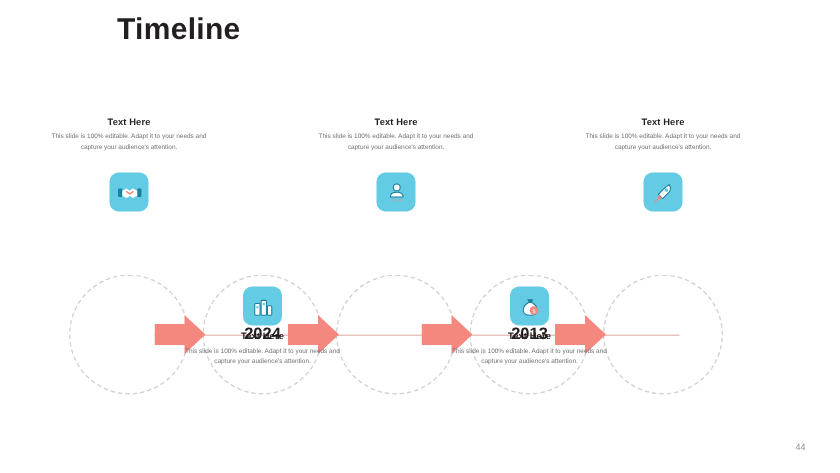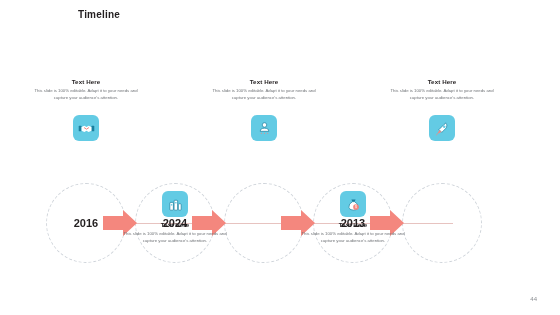--- a/index.html
+++ b/index.html
@@ -16,21 +16,21 @@
   }
   .slide {
     position: absolute;
     inset: 0;
     background: #ffffff;
   }
   .slide-title {
     position: absolute;
     left: 78px;
     top: 9px;
-    font-size: 10px;
+    font-size: 20px;
     font-weight: bold;
     color: #231f20;
     letter-spacing: 0.2px;
   }
   .timeline-stage {
     position: absolute;
     left: 0;
     top: 60px;
     width: 560px;
     height: 200px;
@@ -150,21 +150,20 @@
       <svg width="34" height="26" viewBox="0 0 34 26">
         <path d="M0 6 L20 6 L20 0 L34 13 L20 26 L20 20 L0 20 Z" fill="#f4877e"></path>
       </svg>
     </div>
     <div class="arrow" style="left:370px;">
       <svg width="34" height="26" viewBox="0 0 34 26">
         <path d="M0 6 L20 6 L20 0 L34 13 L20 26 L20 20 L0 20 Z" fill="#f4877e"></path>
       </svg>
     </div>
 
-    <div class="year" style="left:56px;">2016</div>
     <div class="year" style="left:145px;">2024</div>
     <div class="year" style="left:323px;">2013</div>
 
     <div class="icon-tile" style="left:73px; top:55px;">
       <svg width="17" height="17" viewBox="0 0 24 24" fill="none">
         <rect x="1" y="8" width="4" height="8" rx="1" fill="#1b7f9e"></rect>
         <rect x="19" y="8" width="4" height="8" rx="1" fill="#1b7f9e"></rect>
         <path d="M5 10 L9 8 L12 10 L15 8 L19 10 L19 15 L15 17 L12 15 L9 17 L5 15 Z" fill="#ffffff"></path>
         <path d="M9 11 L12 13 L15 11" stroke="#f4877e" stroke-width="1.4" fill="none" stroke-linecap="round"></path>
       </svg>

